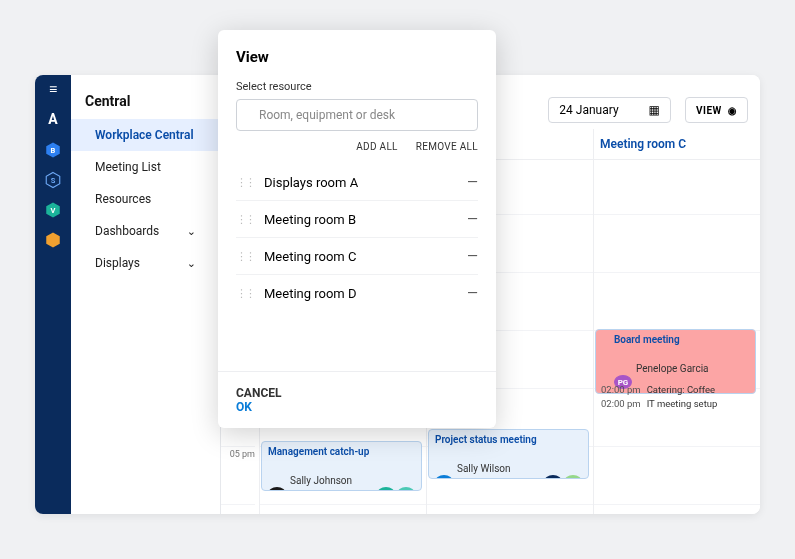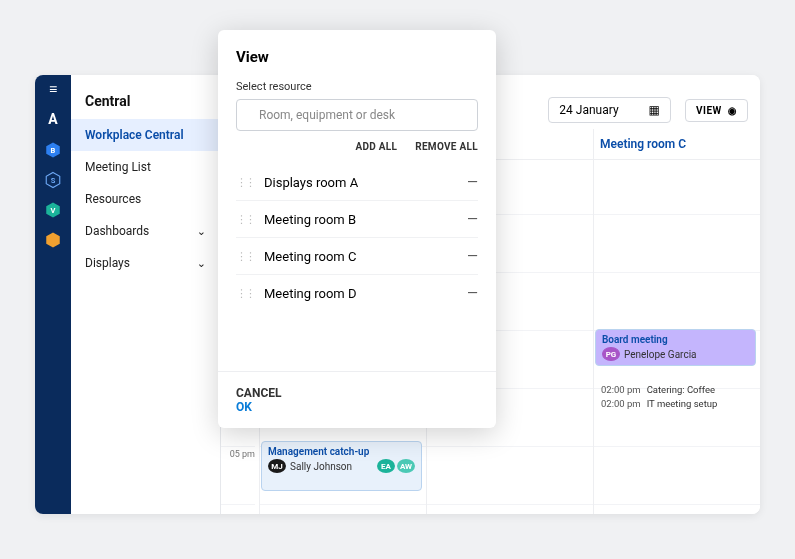--- a/index.html
+++ b/index.html
@@ -8,26 +8,26 @@
 .app-window { position: absolute; top: 75px; left: 35px; right: 35px; bottom: 45px; background: #fff; border-radius: 8px; box-shadow: 0 2px 8px rgba(0,0,0,0.08); display: flex; overflow: hidden; }
 
 .icon-rail { width: 36px; background: #0a2b5c; display: flex; flex-direction: column; align-items: center; padding-top: 6px; gap: 12px; }
 .icon-rail .hamburger { color: #fff; font-size: 14px; }
 .icon-rail .rail-icon { width: 20px; height: 20px; display: flex; align-items: center; justify-content: center; font-size: 14px; }
 .rail-a { color: #fff; font-weight: 700; font-size: 15px; }
 
 .sidebar { width: 150px; background: #fff; border-right: 1px solid #e6e8ec; padding-top: 8px; }
 .brand { color: #0a4da8; font-weight: 700; font-size: 15px; padding: 4px 14px 14px; }
 .section-title { font-weight: 700; font-size: 14px; padding: 10px 14px; color: #111; }
-.nav-item { font-size: 12px; padding: 9px 14px; color: #222; display: flex; justify-content: space-between; align-items: center; cursor: pointer; }
+.nav-item { font-size: 12px; padding: 9px 24px; color: #222; display: flex; justify-content: space-between; align-items: center; cursor: pointer; }
 .nav-item.active { background: #e6efff; color: #0a4da8; font-weight: 600; }
 .chev { font-size: 11px; }
 
 .main { flex: 1; position: relative; background: #fff; }
-.topbar { position: absolute; top: 22px; right: 12px; display: flex; align-items: center; gap: 14px; }
+.topbar { position: absolute; top: 22px; right: 12px; display: flex; gap: 14px; }
 .date-pill { border: 1px solid #d6d9df; border-radius: 4px; padding: 5px 10px; font-size: 12px; display: flex; align-items: center; gap: 30px; }
 .cal-ico { font-size: 12px; }
 .view-btn { border: 1px solid #d6d9df; border-radius: 4px; padding: 5px 10px; font-size: 10px; font-weight: 700; letter-spacing: 0.5px; display: flex; align-items: center; gap: 6px; }
 
 .col-headers { position: absolute; top: 54px; left: 0; right: 0; display: flex; border-bottom: 1px solid #edeef1; }
 .col-headers .spacer { width: 38px; }
 .col-headers .col { flex: 1; padding: 8px 6px; font-size: 12px; color: #0a4da8; font-weight: 600; border-left: 1px solid #edeef1; }
 
 .grid { position: absolute; top: 82px; bottom: 0; left: 0; right: 0; display: flex; }
 .time-col { width: 38px; font-size: 9px; color: #777; text-align: right; padding-right: 4px; }
@@ -35,42 +35,42 @@
 .grid-cols { flex: 1; display: flex; position: relative; }
 .grid-col { flex: 1; border-left: 1px solid #edeef1; }
 .grid-col .cell { height: 58px; border-bottom: 1px solid #f2f3f6; }
 
 .event { position: absolute; border-radius: 4px; padding: 4px 6px; font-size: 10px; overflow: hidden; }
 .ev-a { left: 2px; width: calc(33.33% - 6px); top: 284px; height: 50px; background: #e8f1fb; border: 1px solid #b9d3ef; }
 .ev-b { left: calc(33.33% + 2px); width: calc(33.33% - 6px); top: 272px; height: 50px; background: #e8f1fb; border: 1px solid #b9d3ef; }
 .ev-title { color: #0a4da8; font-weight: 600; font-size: 10px; margin-bottom: 2px; white-space: nowrap; overflow: hidden; }
 .ev-row { display: flex; align-items: center; justify-content: space-between; }
 .ev-person { display: flex; align-items: center; gap: 4px; font-size: 10px; color: #333; }
-.avatar { width: 18px; height: 14px; border-radius: 50%; display: flex; align-items: center; justify-content: center; font-size: 8px; font-weight: 700; color: #fff; }
+.avatar { width: 18px; height: 14px; border-radius: 50%; display: flex; align-items: center; justify-content: center; font-size: 8px; font-weight: 700; color: #fff; margin-top: 28px; }
 .av-dark { background: #1a1a1a; }
 .av-teal { background: #1bb39a; }
 .av-teal2 { background: #4bc9b5; }
 .av-blue { background: #0a7dd8; }
 .av-navy { background: #0a2b5c; }
 .av-lime { background: #95d88a; }
 .av-pink { background: #a855c7; border: 1px solid #a855c7; }
 .av-right { display: flex; gap: 2px; }
 
-.ev-c { left: calc(66.66% + 2px); width: calc(33.33% - 6px); top: 172px; background: #c4b5fd; border: 1px solid #b9d3ef; padding: 4px 6px; border-radius: 4px; }
+.ev-c { left: calc(66.66% + 2px); width: calc(33.33% - 6px); top: 172px; background: #fca5a5; border: 1px solid #b9d3ef; padding: 4px 18px; border-radius: 4px; }
 .ev-c .ev-title { margin-bottom: 2px; }
 .ev-c-sub { position: absolute; left: calc(66.66% + 2px); width: calc(33.33% - 6px); top: 224px; font-size: 9.5px; color: #333; padding: 2px 6px; line-height: 1.5; }
 .ev-c-sub .row { display: flex; gap: 6px; }
 .ev-c-sub .t { color: #555; }
 
 
 .modal { position: absolute; top: 30px; left: 218px; width: 278px; background: #fff; border-radius: 6px; box-shadow: 0 6px 28px rgba(0,0,0,0.18); z-index: 100; padding: 18px 0 0; }
 .modal h2 { font-size: 15px; font-weight: 700; padding: 0 18px 14px; }
 .modal-label { font-size: 11px; color: #333; padding: 0 18px 6px; }
 .modal-input { margin: 0 18px 10px; border: 1px solid #ced2d8; border-radius: 4px; padding: 8px 22px; font-size: 12px; color: #777; }
-.action-row { display: flex; justify-content: flex-end; gap: 18px; padding: 0 18px 6px; font-size: 10px; font-weight: 700; letter-spacing: 0.3px; color: #333; }
+.action-row { display: flex; justify-content: flex-end; gap: 18px; padding: 0 18px 6px; font-size: 10px; font-weight: 400; letter-spacing: 0.3px; color: #333; }
 .list { padding: 6px 18px 60px; }
 .list-item { display: flex; align-items: center; justify-content: space-between; padding: 10px 0; border-bottom: 1px solid #f0f1f3; }
 .list-item:last-child { border-bottom: none; }
 .li-left { display: flex; align-items: center; gap: 10px; font-size: 13px; }
 .drag { color: #bbb; font-size: 11px; letter-spacing: -2px; }
 .remove { color: #555; font-size: 14px; font-weight: 400; }
 .modal-footer { display: flex; justify-content: space-between; padding: 14px 18px; border-top: 1px solid #edeef1; flex-direction: column; }
 .btn-cancel { font-size: 12px; font-weight: 700; color: #333; }
 .btn-ok { font-size: 12px; font-weight: 700; color: #0a7dd8; }
 
@@ -183,20 +183,33 @@
               <div class="avatar av-dark">MJ</div>
               <span>Sally Johnson</span>
             </div>
             <div class="av-right">
               <div class="avatar av-teal">EA</div>
               <div class="avatar av-teal2">AW</div>
             </div>
           </div>
         </div>
 
+        <div class="event ev-b">
+          <div class="ev-title">Project status meeting</div>
+          <div class="ev-row">
+            <div class="ev-person">
+              <div class="avatar av-blue">SW</div>
+              <span>Sally Wilson</span>
+            </div>
+            <div class="av-right">
+              <div class="avatar av-navy">JD</div>
+              <div class="avatar av-lime">JM</div>
+            </div>
+          </div>
+        </div>
 
         <div class="event ev-c">
           <div class="ev-title">Board meeting</div>
           <div class="ev-person">
             <div class="avatar av-pink">PG</div>
             <span>Penelope Garcia</span>
           </div>
         </div>
 
         <div class="ev-c-sub">

